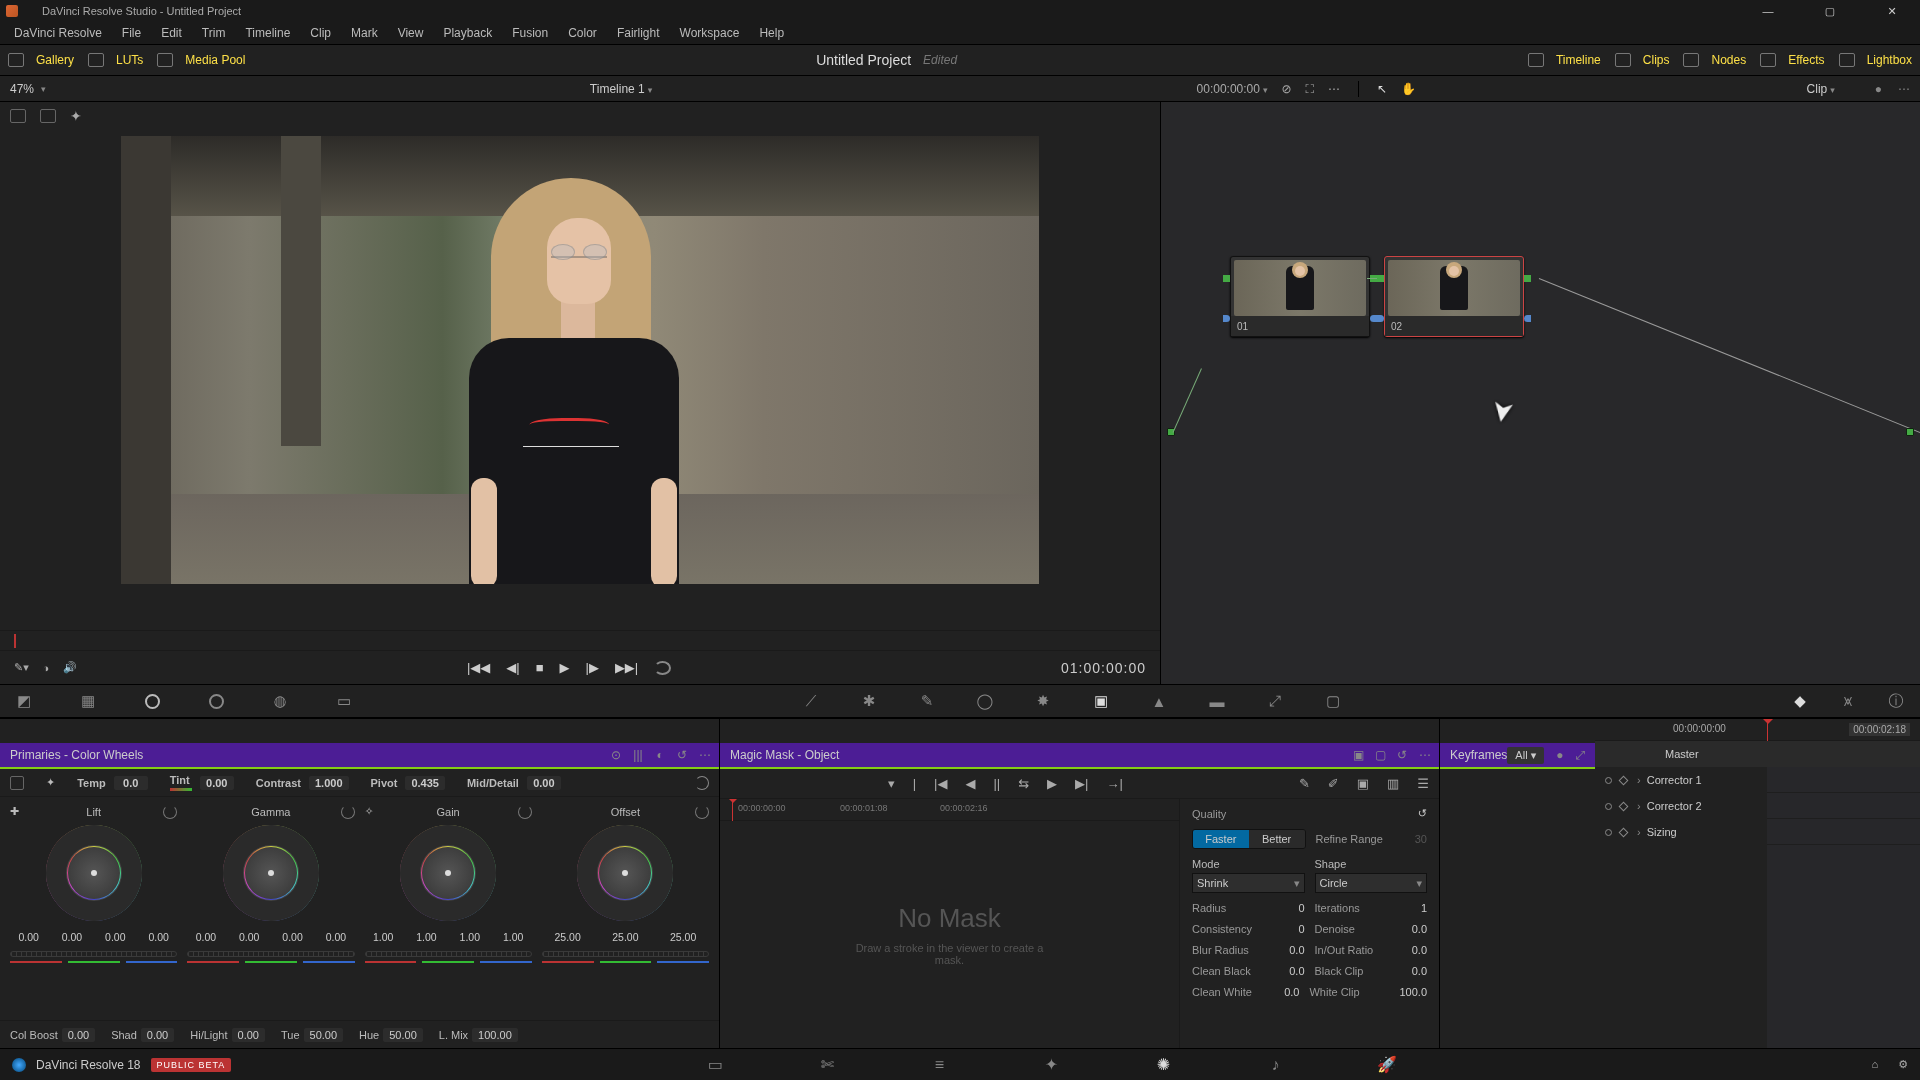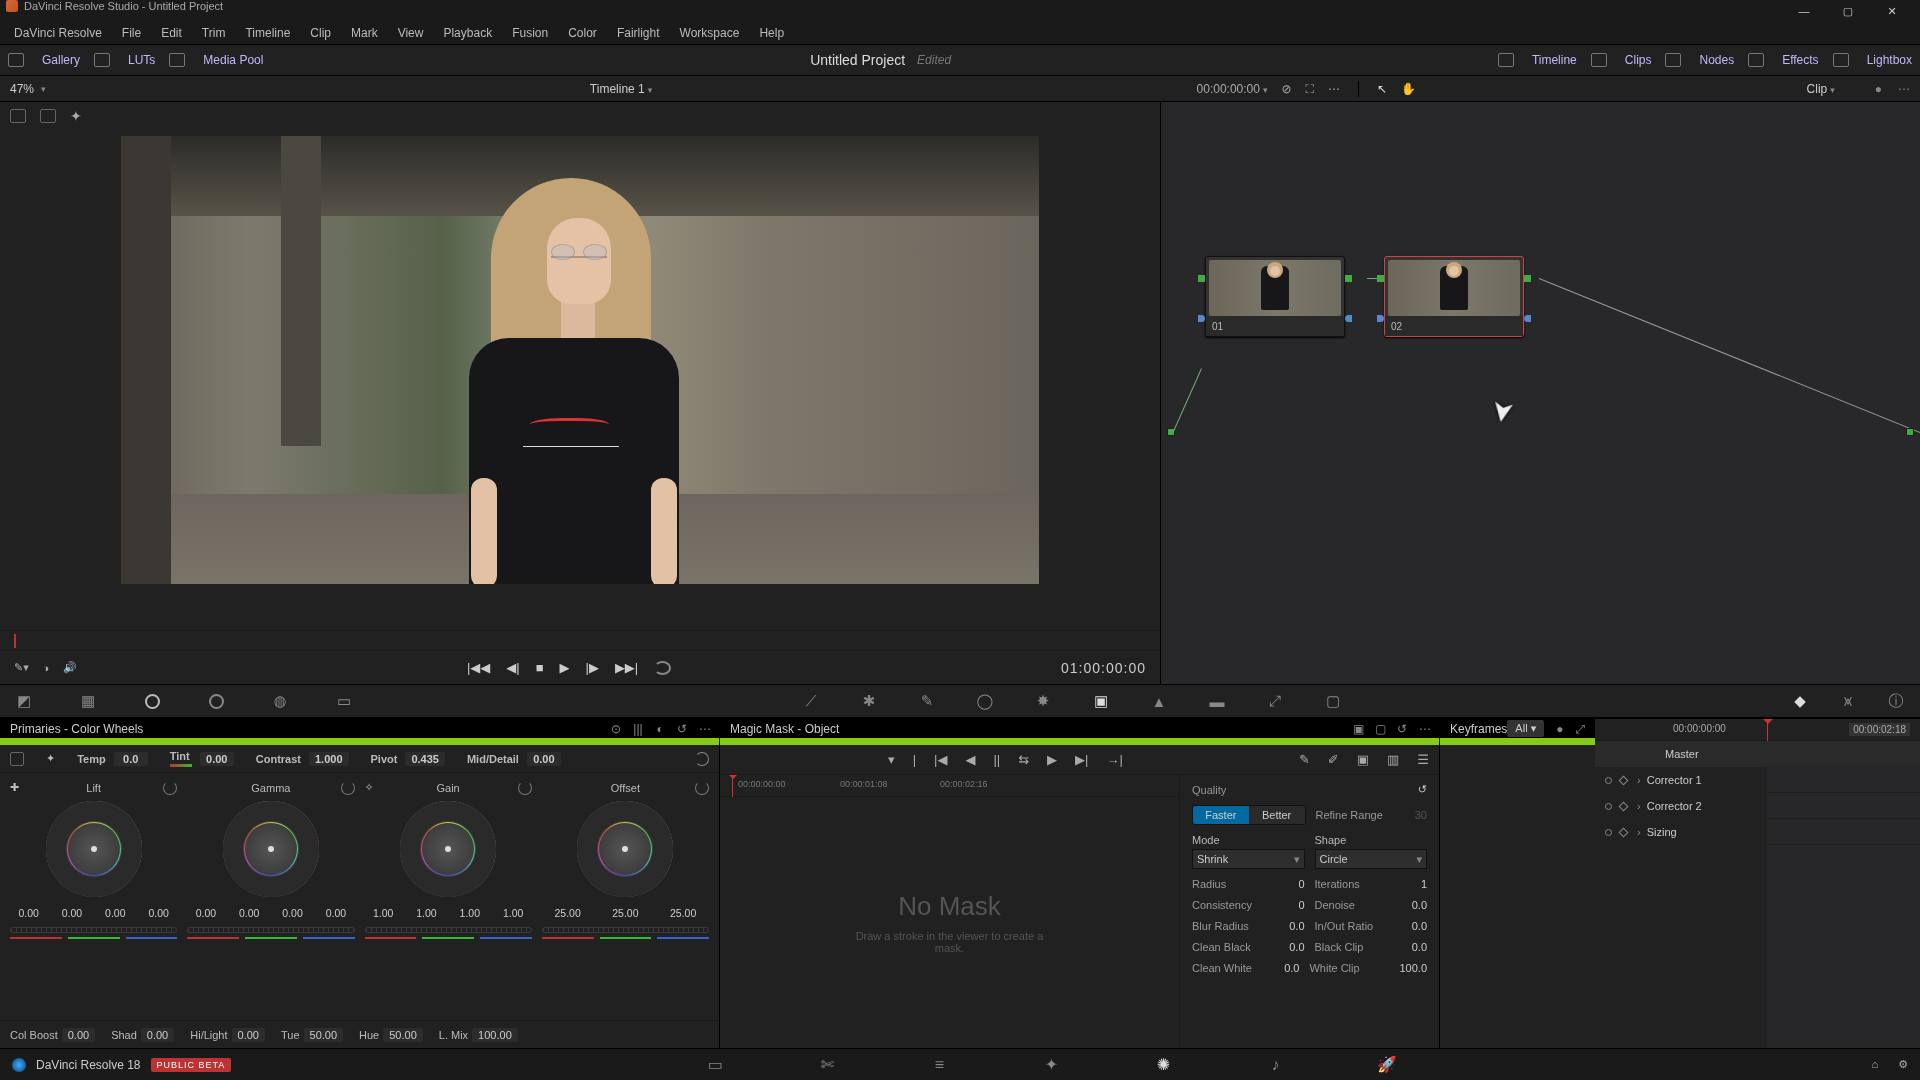--- a/index.html
+++ b/index.html
@@ -8,33 +8,33 @@
   font-family: -apple-system, BlinkMacSystemFont, "Segoe UI", Arial, sans-serif;
   font-size: 11px;
   color: #ccc;
   width: 1920px;
   height: 1080px;
   overflow: hidden;
   position: relative;
 }
 
 
-.title-bar { height: 22px; background: #1a1a1a; display: flex; padding: 0 6px; color: #aaa; font-size: 11px; }
+.title-bar { height: 22px; background: #1a1a1a; display: flex; align-items: center; padding: 0 6px; color: #aaa; font-size: 11px; gap: 18px; }
 .title-bar .icon { width: 12px; height: 12px; background: linear-gradient(135deg,#d63,#b52); border-radius: 2px; margin-right: 6px; }
 .title-bar .spacer { flex: 1; }
 .title-bar .wbtn { width: 44px; height: 22px; display: flex; align-items: center; justify-content: center; color:#ccc; }
 
 
 .menu-bar { height: 22px; background: #1a1a1a; display: flex; align-items: center; padding: 0 4px; color: #bbb; font-size: 12px; }
 .menu-bar span { padding: 2px 10px; }
 
 
 .top-tools { height: 32px; background: #212121; border-top: 1px solid #000; border-bottom: 1px solid #000; display: flex; align-items: center; padding: 0 8px; }
 .top-tools .group { display: flex; align-items: center; gap: 14px; }
-.top-tools .btn { display: flex; align-items: center; gap: 18px; color: #c4b5fd; font-size: 12px; }
+.top-tools .btn { display: flex; align-items: center; gap: 12px; color: #fde047; font-size: 12px; }
 .top-tools .ico { width: 16px; height: 14px; border: 1px solid #777; border-radius: 2px; }
 .top-tools .center { flex: 1; display: flex; align-items: center; justify-content: center; gap: 12px; }
 .top-tools .title { color: #ddd; font-size: 14px; }
 .top-tools .edited { color: #777; font-style: italic; font-size: 12px; }
 
 
 .viewer-bar { height: 26px; background: #212121; display: flex; align-items: center; padding: 0 10px; color:#ccc; font-size: 12px; border-bottom: 1px solid #000; }
 .viewer-bar .zoom { display:flex; align-items:center; gap:4px; }
 .viewer-bar .center { flex:1; display:flex; justify-content:center; align-items:center; gap:6px; }
 .viewer-bar .right-icons { display:flex; align-items:center; gap:14px; color:#aaa; }
@@ -91,21 +91,21 @@
 .mid-icons .spacer { flex:1 }
 .mid-icons .group2 { display:flex; gap:38px; }
 .mid-icons .right { display:flex; gap:28px; }
 
 
 .panels { display:flex; height: 330px; background:#212121; border-top:1px solid #000;}
 .panel-l { width: 720px; border-right:1px solid #000; display:flex; flex-direction:column;}
 .panel-m { width: 720px; border-right:1px solid #000; display:flex; flex-direction:column;}
 .panel-r { flex:1; display:flex; flex-direction:row;}
 
-.panel-header { height: 26px; background:#000000; border-bottom:7px solid #84cc16; display:flex; align-items:center; padding: 0 10px; color:#ccc; font-size:12px;}
+.panel-header { height: 26px; background:#4c1d95; border-bottom:2px solid #84cc16; display:flex; align-items:center; padding: 0 10px; color:#ccc; font-size:12px;margin-top:24px;}
 .panel-header .right { margin-left:auto; display:flex; gap:12px; align-items:center; color:#888;}
 .sel-small { background:#333; padding:2px 8px; border-radius:2px; color:#ccc; font-size:11px; }
 .panel-header .tri{display:inline-block;width:10px;text-align:center;color:#888;}
 
 
 .prim-sub { height: 28px; background:#212121; display:flex; align-items:center; padding: 0 10px; gap: 22px; border-bottom:1px solid #1a1a1a; font-size:11px; color:#bbb;}
 .prim-sub .chip { display:flex; align-items:center; gap:8px;font-weight:bold;}
 .prim-sub .val { color:#ccc; background:#2c2c2c; padding:1px 6px; min-width:34px; text-align:center; border-radius:2px;}
 .prim-sub .mark { width:14px;height:14px;border:1px solid #666;border-radius:2px;}
 .prim-sub .tint-bar{width:22px;height:3px;background:linear-gradient(90deg,#b33,#3b3);margin-top:2px;}
@@ -349,21 +349,21 @@
     </div>
   </div>
 
   <div class="node-pane">
     <div class="node-canvas">
 
       <div class="in-dot" style="left:6px;top:300px;"></div>
 
       <div class="diag-line" style="left:12px;top:304px;width:70px;transform:rotate(-66deg);background:#7a7;"></div>
 
-      <div class="node" style="left:44px;">
+      <div class="node" style="left:69px;">
         <div class="port gl"></div>
           <div class="port gr"></div>
           <div class="port bl"></div>
           <div class="port br"></div>
         <div class="thumb">
             <div class="mini"></div>
           </div>
         <div class="lab">
             <span>01</span>
           </div>

